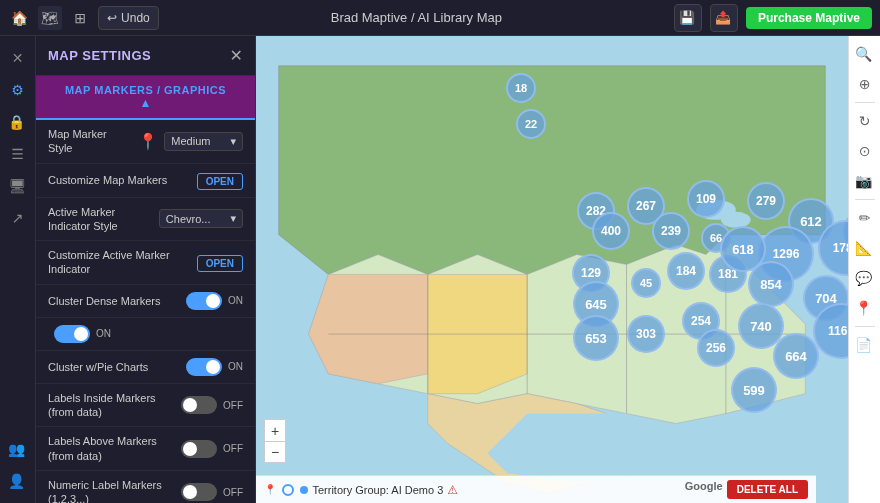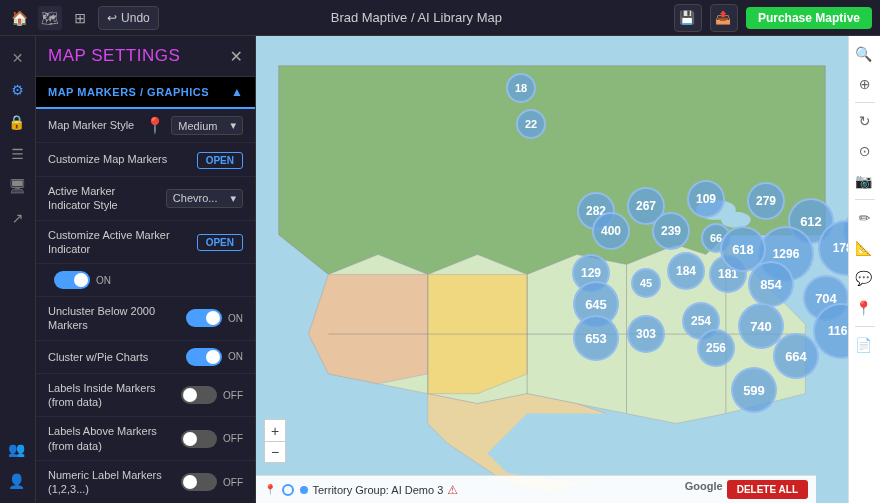--- a/index.html
+++ b/index.html
@@ -62,43 +62,43 @@
       display: flex;
       flex-direction: column;
       flex-shrink: 0;
       overflow-y: auto;
     }
     .settings-header {
       display: flex; align-items: center; justify-content: space-between;
       padding: 10px 12px;
       border-bottom: 1px solid #333;
     }
-    .settings-title { color: #d946ef; font-size: 17px; font-weight: normal; letter-spacing: 0.5px; }
+    .settings-title { color: #c4b5fd; font-size: 13px; font-weight: bold; letter-spacing: 0.5px; }
     .settings-close { color: #aaa; cursor: pointer; font-size: 16px; }
 
     .section-tab {
-      background: #000000;
+      background: #701a75;
       border-bottom: 2px solid #4a9eff;
       padding: 8px 12px;
-      display: flex; align-items: center; justify-content: space-between;
+      display: flex; align-items: center; justify-content: space-between; flex-direction: column;
     }
     .section-tab-label { color: #4a9eff; font-size: 11px; font-weight: bold; letter-spacing: 0.5px; }
     .section-tab-arrow { color: #4a9eff; font-size: 12px; }
 
     .settings-row {
       display: flex; align-items: center; justify-content: space-between;
       padding: 7px 12px;
       border-bottom: 1px solid #2a2a3a;
     }
     .settings-row-label { color: #ccc; font-size: 11px; flex: 1; line-height: 1.3; }
     .settings-row-control { flex-shrink: 0; margin-left: 6px; }
 
     
     .dropdown-ctrl {
-      display: flex; align-items: center; gap: 13px;
+      display: flex; align-items: center; gap: 20px;
       background: #2a2a3e; border: 1px solid #444; border-radius: 3px;
       color: #ccc; font-size: 11px; padding: 2px 6px; cursor: pointer;
     }
 
     
     .marker-style-row {
       display: flex; align-items: center; gap: 6px;
     }
     .marker-pin { color: #cc4444; font-size: 16px; }
 
@@ -271,32 +271,32 @@
     </div>
 
     <div class="settings-row">
       <span class="settings-row-label">Customize Active Marker Indicator</span>
       <div class="settings-row-control">
         <button class="open-btn">OPEN</button>
       </div>
     </div>
 
     <div class="settings-row">
+      <span class="settings-row-label">Cluster Dense Markers</span>
       <div class="settings-row-control" style="display:flex;align-items:center;gap:3px;">
         <div class="toggle">
           <div class="toggle-track on">
               <div class="toggle-thumb"></div>
             </div>
         </div>
         <span class="toggle-label">ON</span>
       </div>
     </div>
 
     <div class="settings-row">
-      <span class="settings-row-label">Uncluster Below 2000 Markers</span>
       <div class="settings-row-control" style="display:flex;align-items:center;gap:3px;">
         <div class="toggle">
           <div class="toggle-track on">
               <div class="toggle-thumb"></div>
             </div>
         </div>
         <span class="toggle-label">ON</span>
       </div>
     </div>
 

